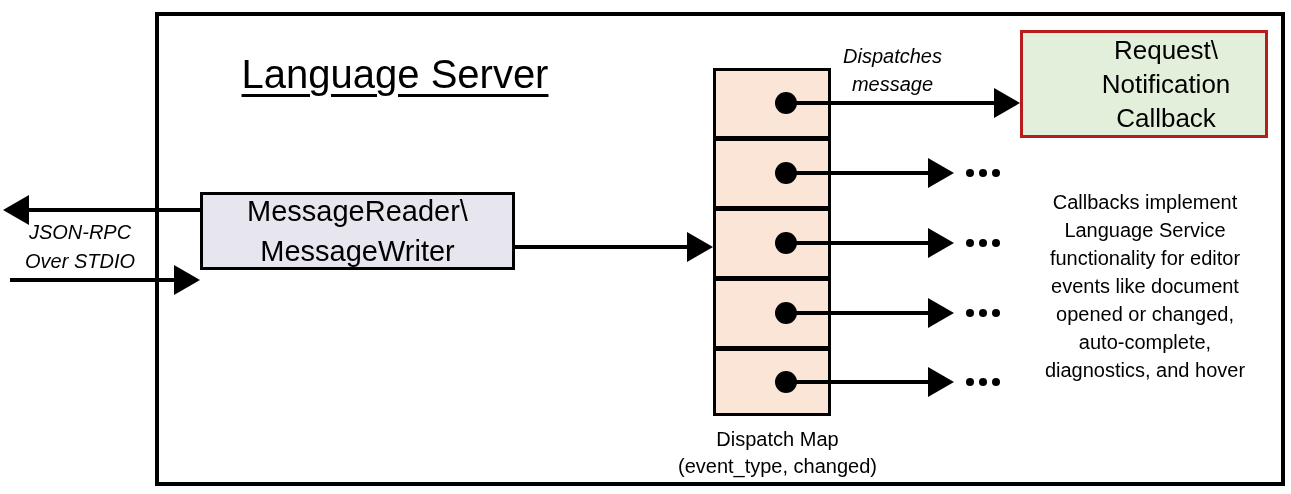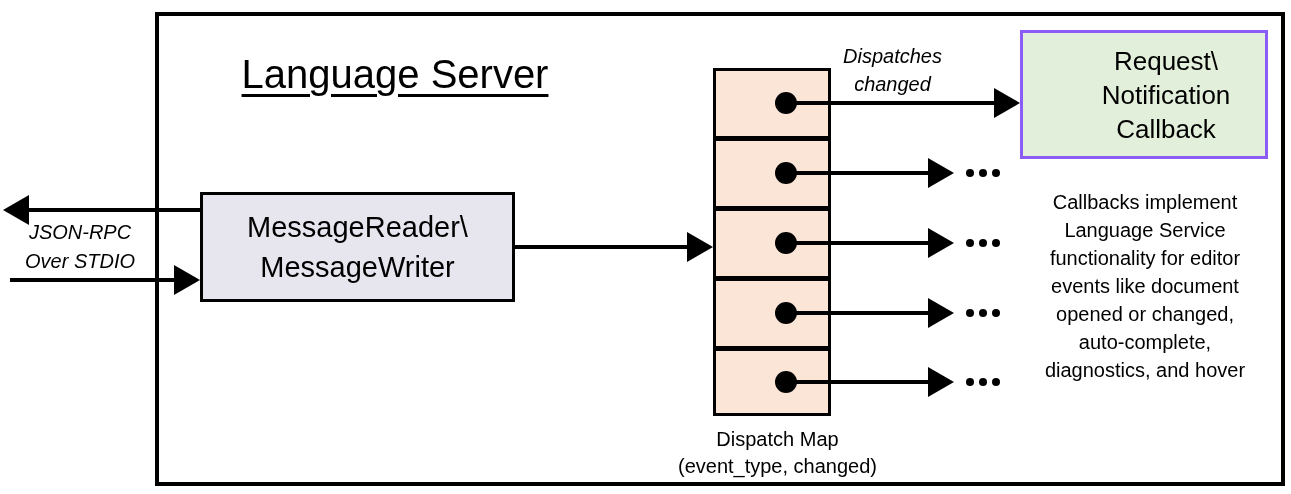--- a/index.html
+++ b/index.html
@@ -40,21 +40,21 @@
   .head-left {
     width: 0; height: 0;
     border-top: 15px solid transparent;
     border-bottom: 15px solid transparent;
     border-right: 26px solid #000;
   }
 
   .label-sm { font-size: 20px; line-height: 28px; }
 
   .message-box {
-    left: 200px; top: 192px; width: 315px; height: 110px;
+    left: 200px; top: 192px; width: 315px; height: 78px;
     background: var(--message-fill, #e7e6ef);
     border: 3px solid #000; box-sizing: border-box;
     display: flex; align-items: center; justify-content: center;
     font-size: 29px; line-height: 40px;
   }
   .message-caption { left: 185px; top: 309px; width: 380px; }
 
   .lookup-label { left: 510px; top: 159px; width: 190px; }
 
   .dispatch-cell {
@@ -68,23 +68,23 @@
   }
   .ellipsis { display: flex; gap: 5px; align-items: center; }
   .ellipsis i {
     display: block; width: 8px; height: 8px; border-radius: 50%; background: #000;
   }
   .dispatch-caption { left: 640px; top: 426px; width: 275px; line-height: 27px; }
 
   .dispatches-label { left: 815px; top: 42px; width: 155px; }
 
   .callback-box {
-    left: 1020px; top: 30px; width: 248px; height: 129px;
+    left: 1020px; top: 30px; width: 248px; height: 108px;
     background: var(--callback-fill, #e2efda);
-    border: 3px solid #8b5cf6; box-sizing: border-box;
+    border: 3px solid #b91c1c; box-sizing: border-box;
     display: flex; align-items: center; justify-content: center;
     font-size: 26px; line-height: 34px; padding-left: 44px;
   }
   .callback-desc { left: 1015px; top: 188px; width: 260px; }
 
   .io-label { left: 5px; top: 218px; width: 150px; line-height: 29px; }
 </style>
 </head>
 <body>
 
@@ -128,21 +128,21 @@
     <div class="abs dot" style="top:371px;"></div>
   </div>
   <div class="abs dispatch-caption label-sm center pre">Dispatch Map
 (event_type, changed)</div>
 
   <div class="group">
     <div class="abs hline" style="left:786px; top:101px; width:210px;"></div>
     <div class="abs head-right" style="left:994px; top:88px;"></div>
   </div>
   <div class="abs dispatches-label label-sm italic center pre">Dispatches
-changed</div>
+message</div>
 
   <div class="group">
     <div class="abs hline" style="left:786px; top:171px; width:144px;"></div>
     <div class="abs head-right" style="left:928px; top:158px;"></div>
     <div class="abs ellipsis" style="left:966px; top:169px;">
         <i></i>
         <i></i>
         <i></i>
       </div>
   </div>

